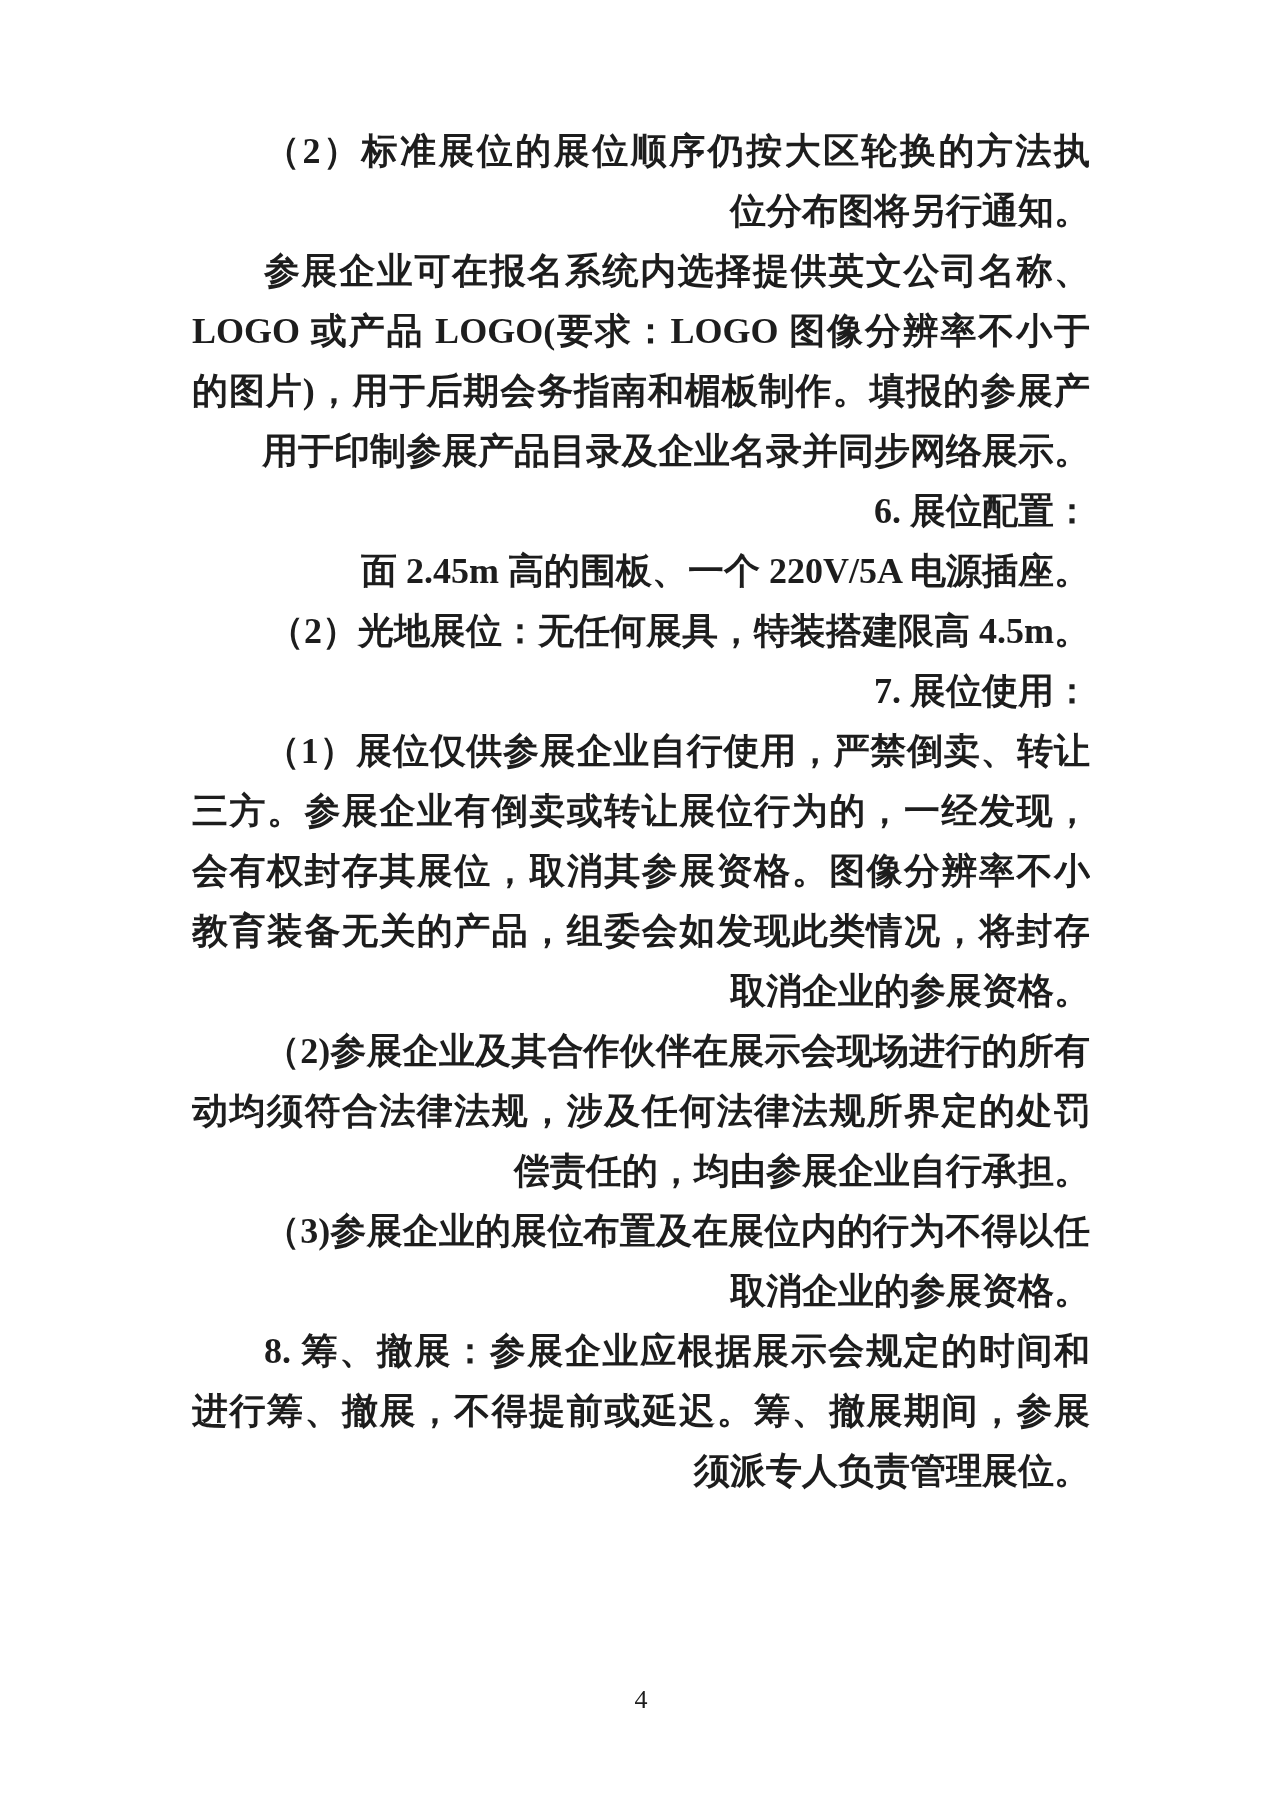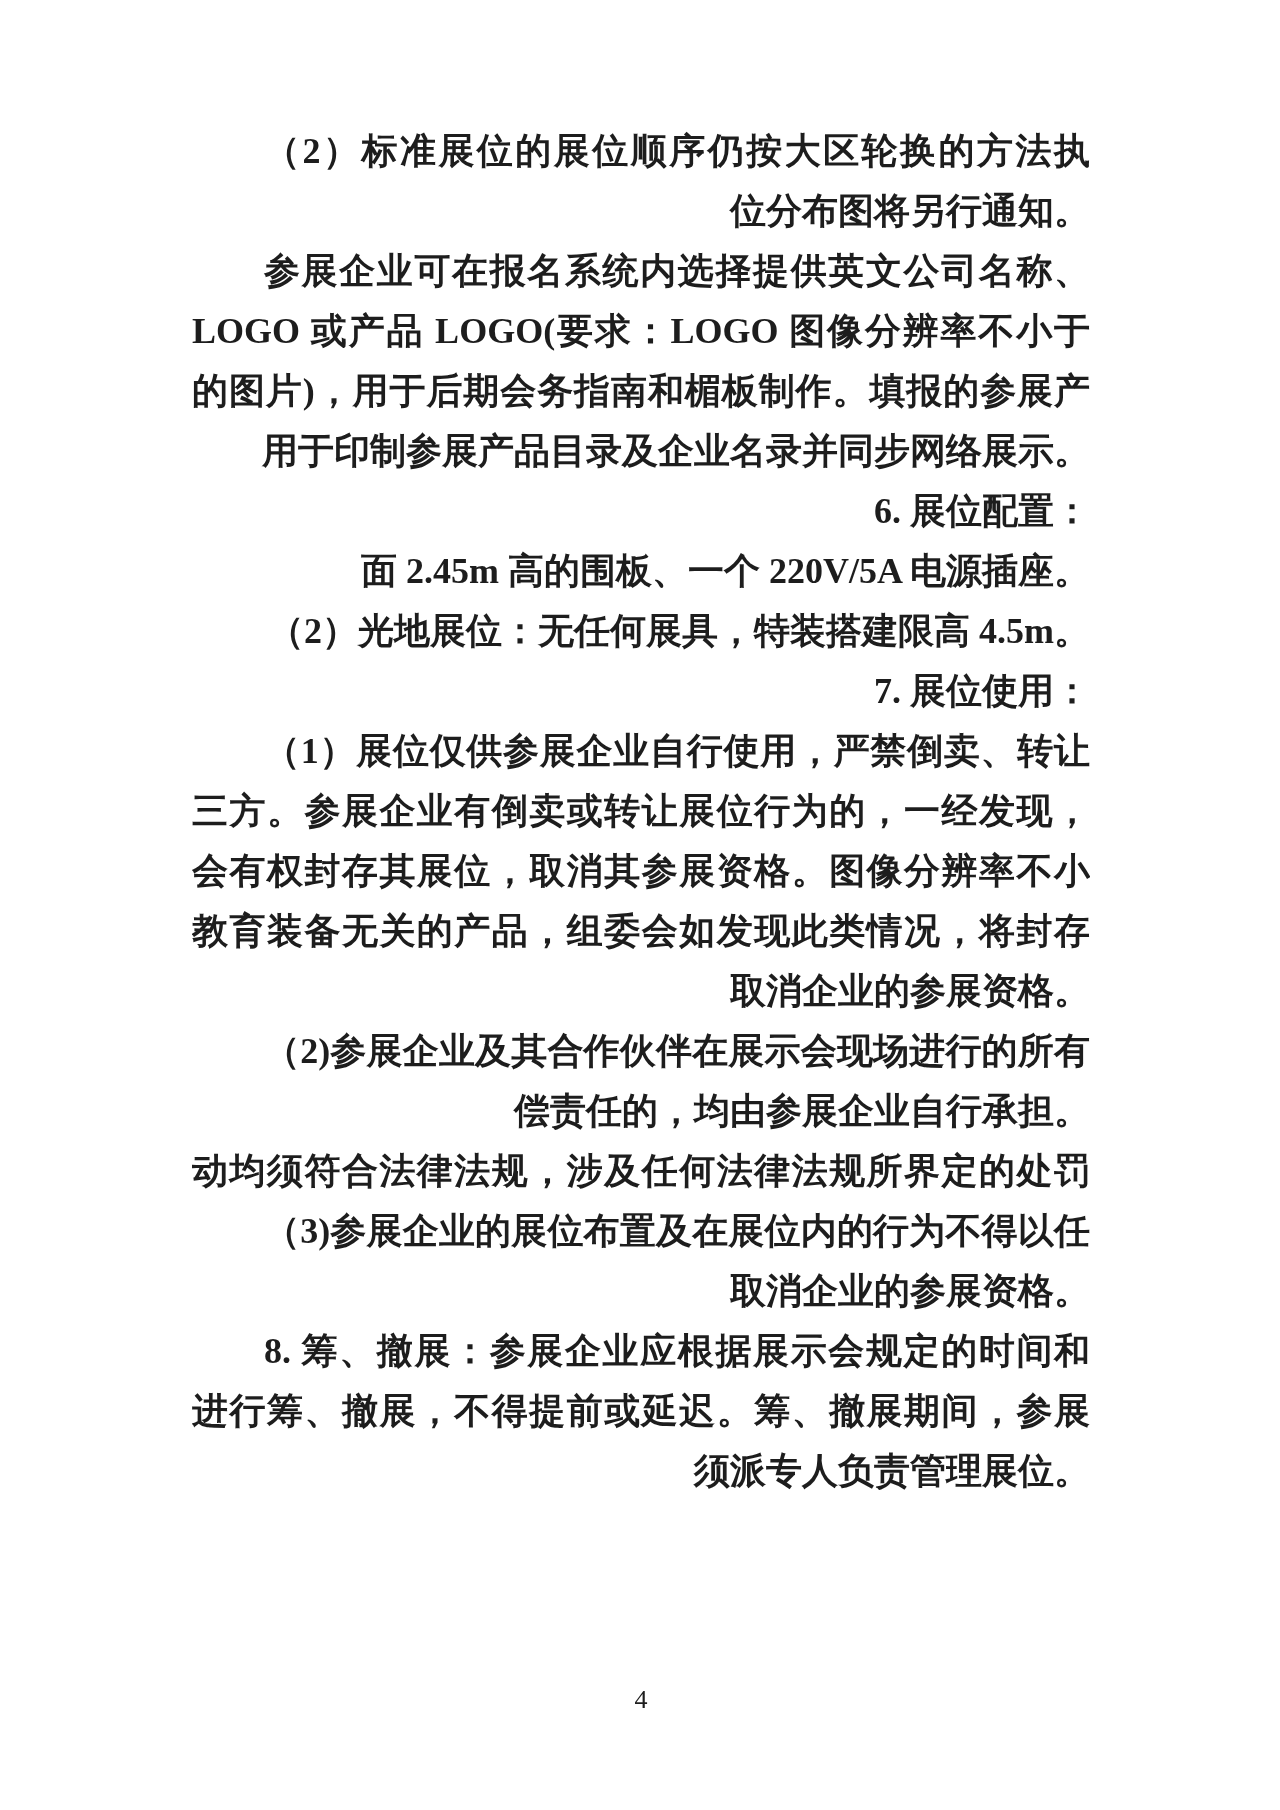--- a/index.html
+++ b/index.html
@@ -63,22 +63,22 @@
     <div class="ln ind">6. 展位配置：</div>
     <div class="ln">面 2.45m 高的围板、一个 220V/5A 电源插座。</div>
     <div class="ln ind">（2）光地展位：无任何展具，特装搭建限高 4.5m。</div>
     <div class="ln ind">7. 展位使用：</div>
     <div class="ln ind fill">（1）展位仅供参展企业自行使用，严禁倒卖、转让给第</div>
     <div class="ln fill">三方。参展企业有倒卖或转让展位行为的，一经发现，组委</div>
     <div class="ln fill">会有权封存其展位，取消其参展资格。图像分辨率不小于</div>
     <div class="ln fill">教育装备无关的产品，组委会如发现此类情况，将封存产品，</div>
     <div class="ln">取消企业的参展资格。</div>
     <div class="ln ind fill">（2)参展企业及其合作伙伴在展示会现场进行的所有活</div>
+    <div class="ln fill">动均须符合法律法规，涉及任何法律法规所界定的处罚和赔</div>
     <div class="ln">偿责任的，均由参展企业自行承担。</div>
-    <div class="ln fill">动均须符合法律法规，涉及任何法律法规所界定的处罚和赔</div>
     <div class="ln ind fill">（3)参展企业的展位布置及在展位内的行为不得以任何</div>
     <div class="ln">取消企业的参展资格。</div>
     <div class="ln ind fill">8. 筹、撤展：参展企业应根据展示会规定的时间和要求</div>
     <div class="ln fill">进行筹、撤展，不得提前或延迟。筹、撤展期间，参展企业</div>
     <div class="ln">须派专人负责管理展位。</div>
   </div>
   <div class="pagenum">4</div>
 </div>
 
 </body></html>

